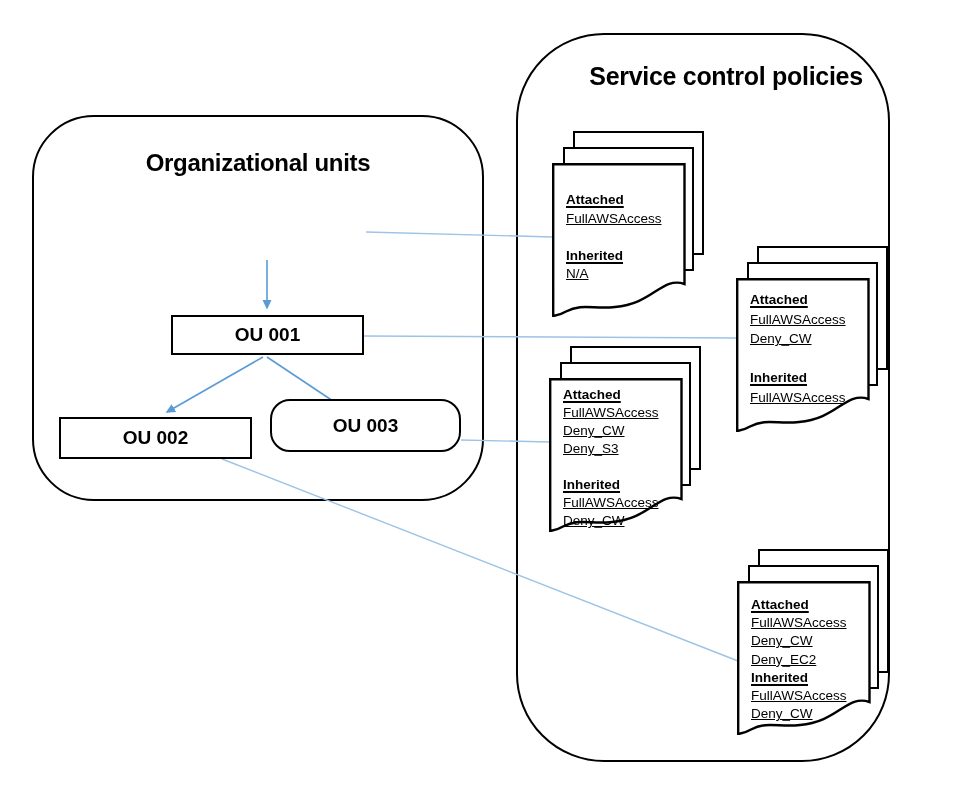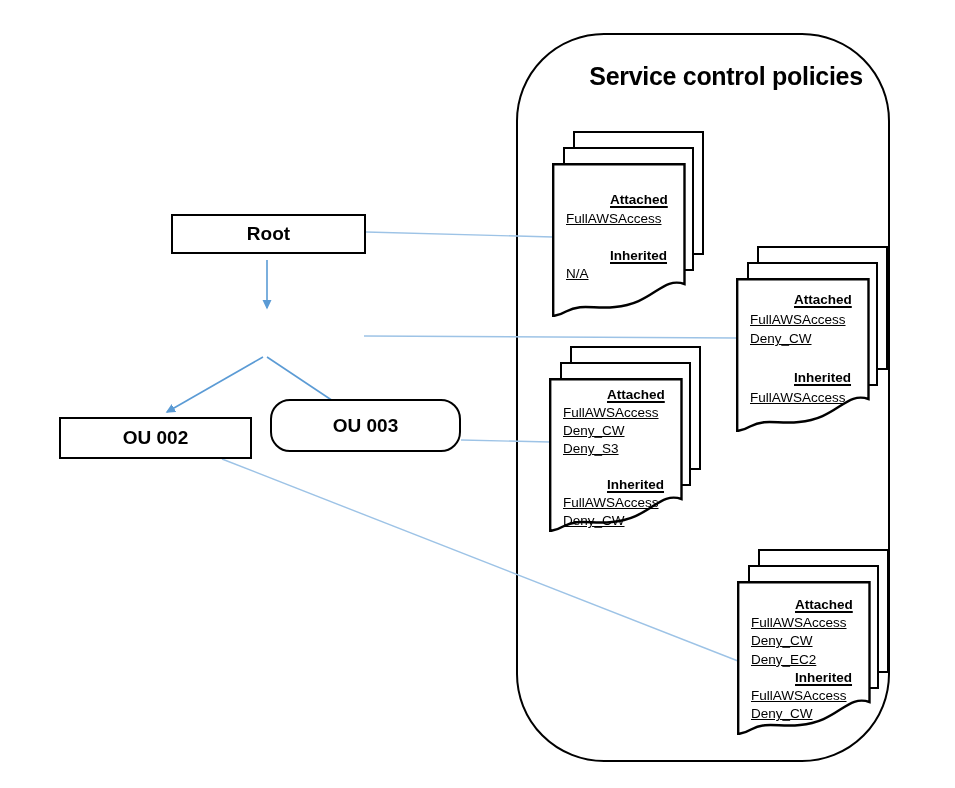--- a/index.html
+++ b/index.html
@@ -89,39 +89,41 @@
     font-size: 13.5px;
     line-height: 18.5px;
     white-space: nowrap;
   }
   .doc-line { height: 18.5px; text-decoration: underline; }
   .doc-line.heading {
     font-weight: bold;
     text-decoration: underline;
     text-decoration-thickness: 1.5px;
     text-underline-offset: 2px;
-    margin-left: 44px;
   }
   #doc-root  { left: 552px; top: 131px; }
   #doc-ou001 { left: 736px; top: 246px; }
   #doc-ou003 { left: 549px; top: 346px; }
   #doc-ou002 { left: 737px; top: 549px; }
   #doc-root  .doc-text { padding-top: 28px; }
   #doc-ou001 .doc-text { padding-top: 12px; line-height: 19.5px; }
   #doc-ou001 .doc-line { height: 19.5px; }
   #doc-ou003 .doc-text { padding-top: 8px; line-height: 18px; }
   #doc-ou003 .doc-line { height: 18px; }
   #doc-ou002 .doc-text { padding-top: 15px; line-height: 18.2px; }
   #doc-ou002 .doc-line { height: 18.2px; }
 </style>
 </head>
 <body>
 
 <div id="canvas">
 
+  <div id="org-panel" class="panel">
+    <div id="org-title" class="panel-title">Organizational units</div>
+  </div>
 
   <div id="scp-panel" class="panel">
     <div id="scp-title" class="panel-title">Service control policies</div>
   </div>
 
   <svg id="connector-layer" viewBox="0 0 955 788">
     <defs>
       <marker id="arrowhead" markerUnits="userSpaceOnUse" markerWidth="11" markerHeight="11" refX="8" refY="5" orient="auto">
         <path d="M0,0.5 L9.5,5 L0,9.5 Z" fill="#5B9BD5"></path>
       </marker>
@@ -130,22 +132,22 @@
     <line x1="267" y1="260" x2="267" y2="308" stroke="#5B9BD5" stroke-width="1.6" marker-end="url(#arrowhead)"></line>
     <line x1="263" y1="357" x2="167" y2="412" stroke="#5B9BD5" stroke-width="1.6" marker-end="url(#arrowhead)"></line>
     <line x1="267" y1="357" x2="354" y2="415" stroke="#5B9BD5" stroke-width="1.6" marker-end="url(#arrowhead)"></line>
 
     <line x1="366" y1="232" x2="553" y2="237" stroke="#9DC3E6" stroke-width="1.4"></line>
     <line x1="364" y1="336" x2="737" y2="338" stroke="#9DC3E6" stroke-width="1.4"></line>
     <line x1="461" y1="440" x2="550" y2="442" stroke="#9DC3E6" stroke-width="1.4"></line>
     <line x1="222" y1="459" x2="738" y2="661" stroke="#9DC3E6" stroke-width="1.4"></line>
   </svg>
 
-  <div id="node-root" class="node-box">
-    <span>Root</span>
+  <div id="node-ou001" class="node-box">
+    <span>OU 001</span>
   </div>
   <div id="node-ou002" class="node-box">
     <span>OU 002</span>
   </div>
   <div id="node-ou003" class="node-box">
     <span>OU 003</span>
   </div>
 
   <div id="doc-root" class="doc-stack">
     <div class="page back2"></div>

